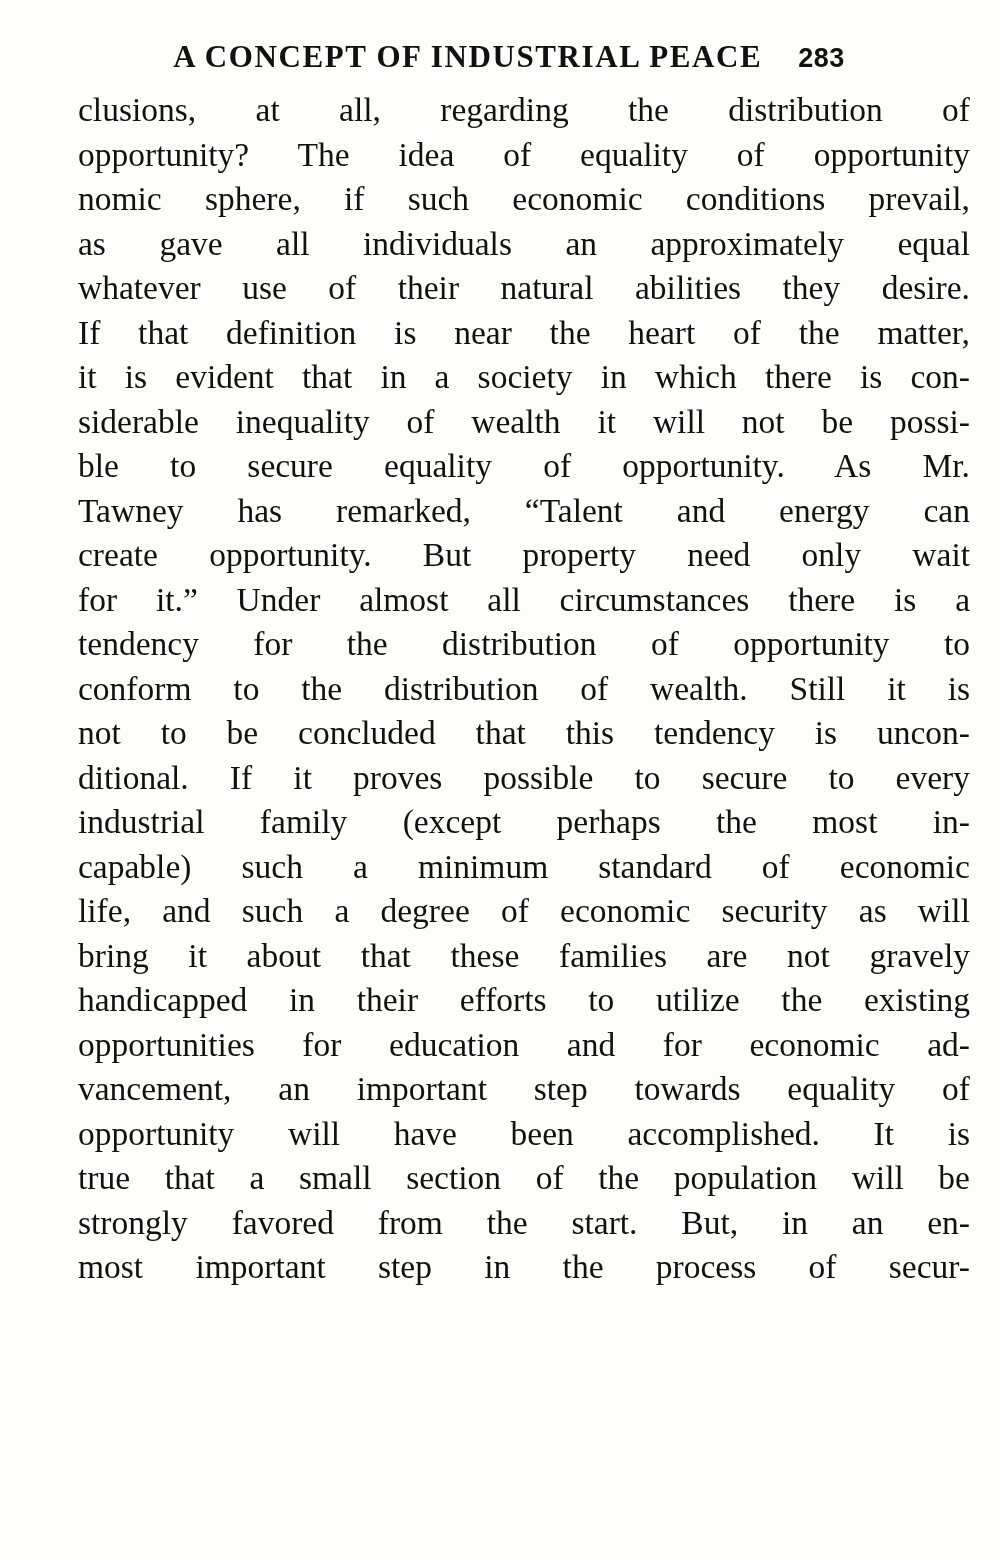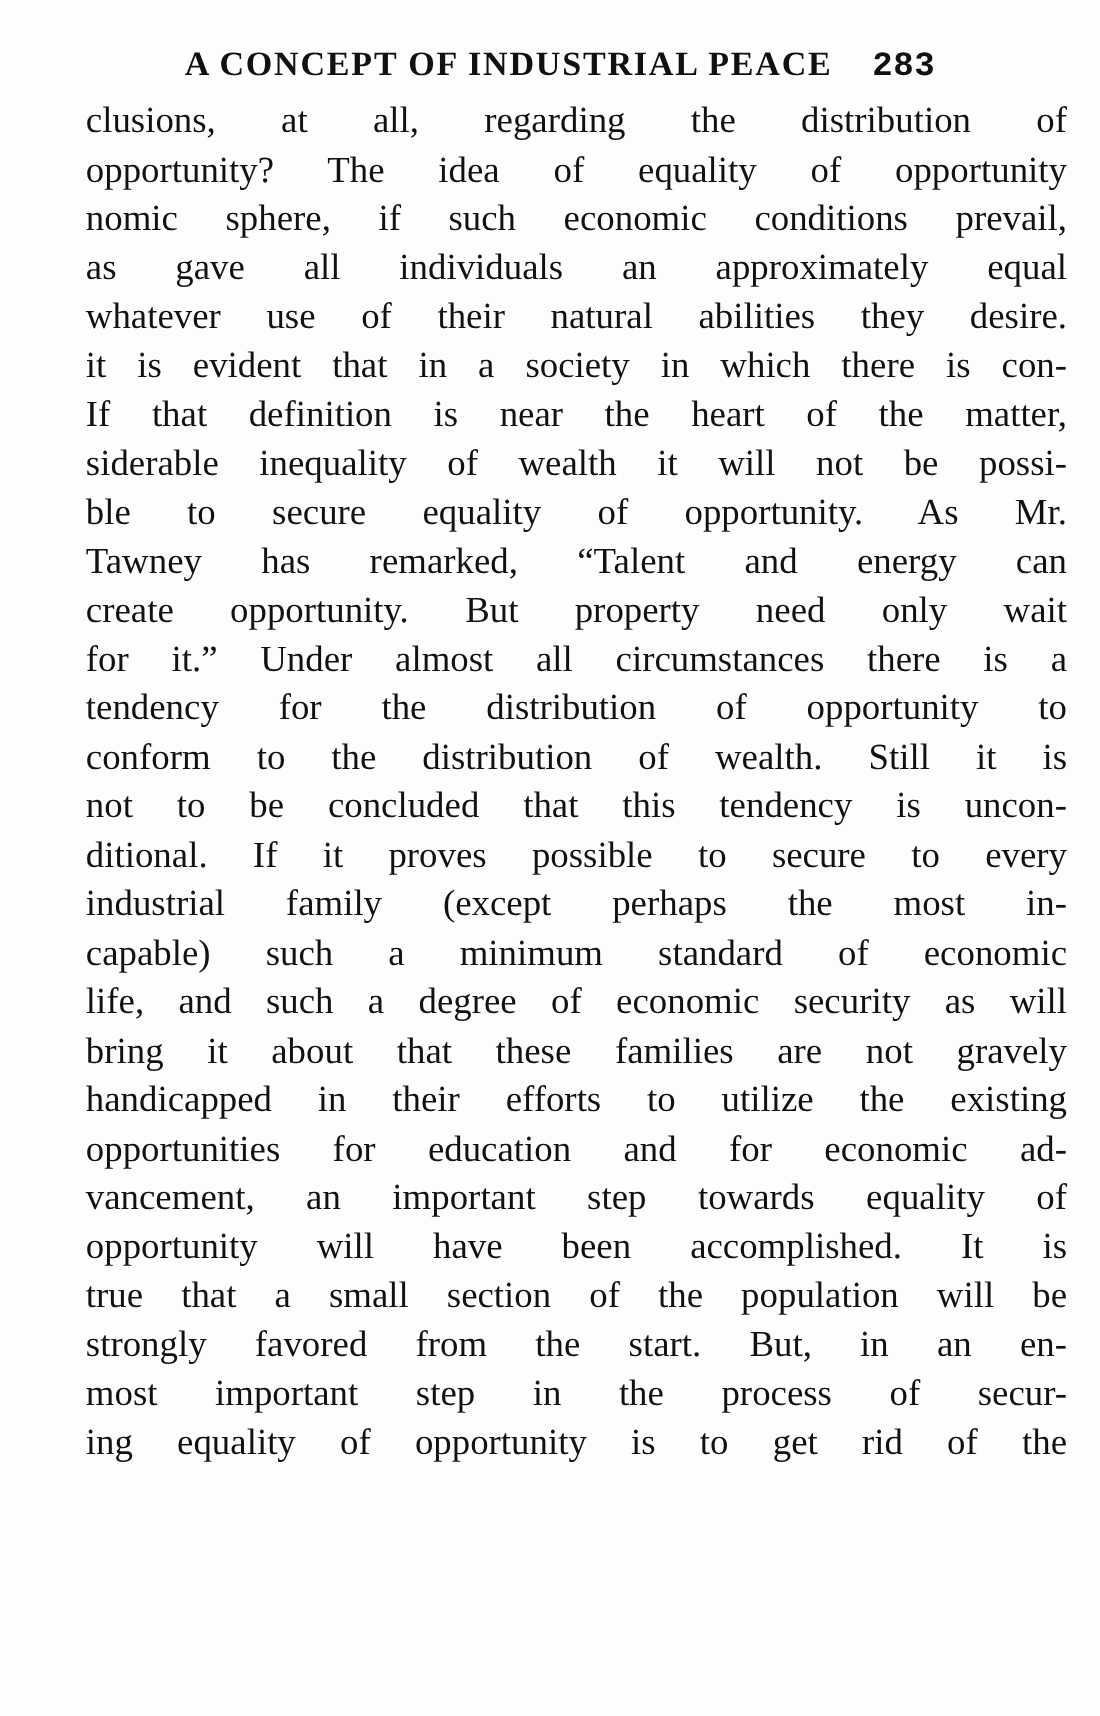--- a/index.html
+++ b/index.html
@@ -30,22 +30,22 @@
     align-items: baseline;
   }
   .running-head-title {
     font-family: "Liberation Serif", serif;
     font-size: 31px;
     letter-spacing: 1.6px;
     font-weight: 700;
     white-space: nowrap;
   }
   .page-number {
-    font-family: Liberation Mono, monospace;
-    font-size: 31px;
+    font-family: Liberation Sans, sans-serif;
+    font-size: 27px;
     font-weight: 700;
     margin-left: 36px;
     letter-spacing: 0.5px;
     margin-top: 17px;
   }
   .body-text {
     position: absolute;
     top: 88px;
     left: 78px;
     width: 892px;
@@ -79,39 +79,38 @@
     <div class="page-number">283</div>
   </div>
 
   <div class="body-text">
     <p>
       <span class="line j">clusions, at all, regarding the distribution of</span>
       <span class="line j">opportunity?  The idea of equality of opportunity</span>
       <span class="line j">nomic sphere, if such economic conditions prevail,</span>
       <span class="line j">as gave all individuals an approximately equal</span>
       <span class="line j">whatever use of their natural abilities they desire.</span>
+      <span class="line j">If that definition is near the heart of the matter,</span>
       <span class="line j">it is evident that in a society in which there is con-</span>
-      <span class="line j">If that definition is near the heart of the matter,</span>
       <span class="line j">siderable inequality of wealth it will not be possi-</span>
       <span class="line j">ble to secure equality of opportunity.   As Mr.</span>
       <span class="line j">Tawney has remarked, “Talent and energy can</span>
       <span class="line j">create opportunity.  But property need only wait</span>
       <span class="line j">for it.”   Under almost all circumstances there is a</span>
       <span class="line j">tendency for the distribution of opportunity to</span>
       <span class="line j">conform to the distribution of wealth.  Still it is</span>
       <span class="line j">not to be concluded that this tendency is uncon-</span>
       <span class="line j">ditional.  If it proves possible to secure to every</span>
       <span class="line j">industrial family (except perhaps the most in-</span>
       <span class="line j">capable) such a minimum standard of economic</span>
       <span class="line j">life, and such a degree of economic security as will</span>
       <span class="line j">bring it about that these families are not gravely</span>
       <span class="line j">handicapped in their efforts to utilize the existing</span>
       <span class="line j">opportunities for education and for economic ad-</span>
       <span class="line j">vancement, an important step towards equality of</span>
       <span class="line j">opportunity will have been accomplished.   It is</span>
       <span class="line j">true that a small section of the population will be</span>
       <span class="line j">strongly favored from the start.   But, in an en-</span>
       <span class="line j">most important step in the process of secur-</span>
-      <span class="line j">ing equality of opportunity is to get rid of the</span>
     </p>
   </div>
 
 </div>
 
 </body></html>

